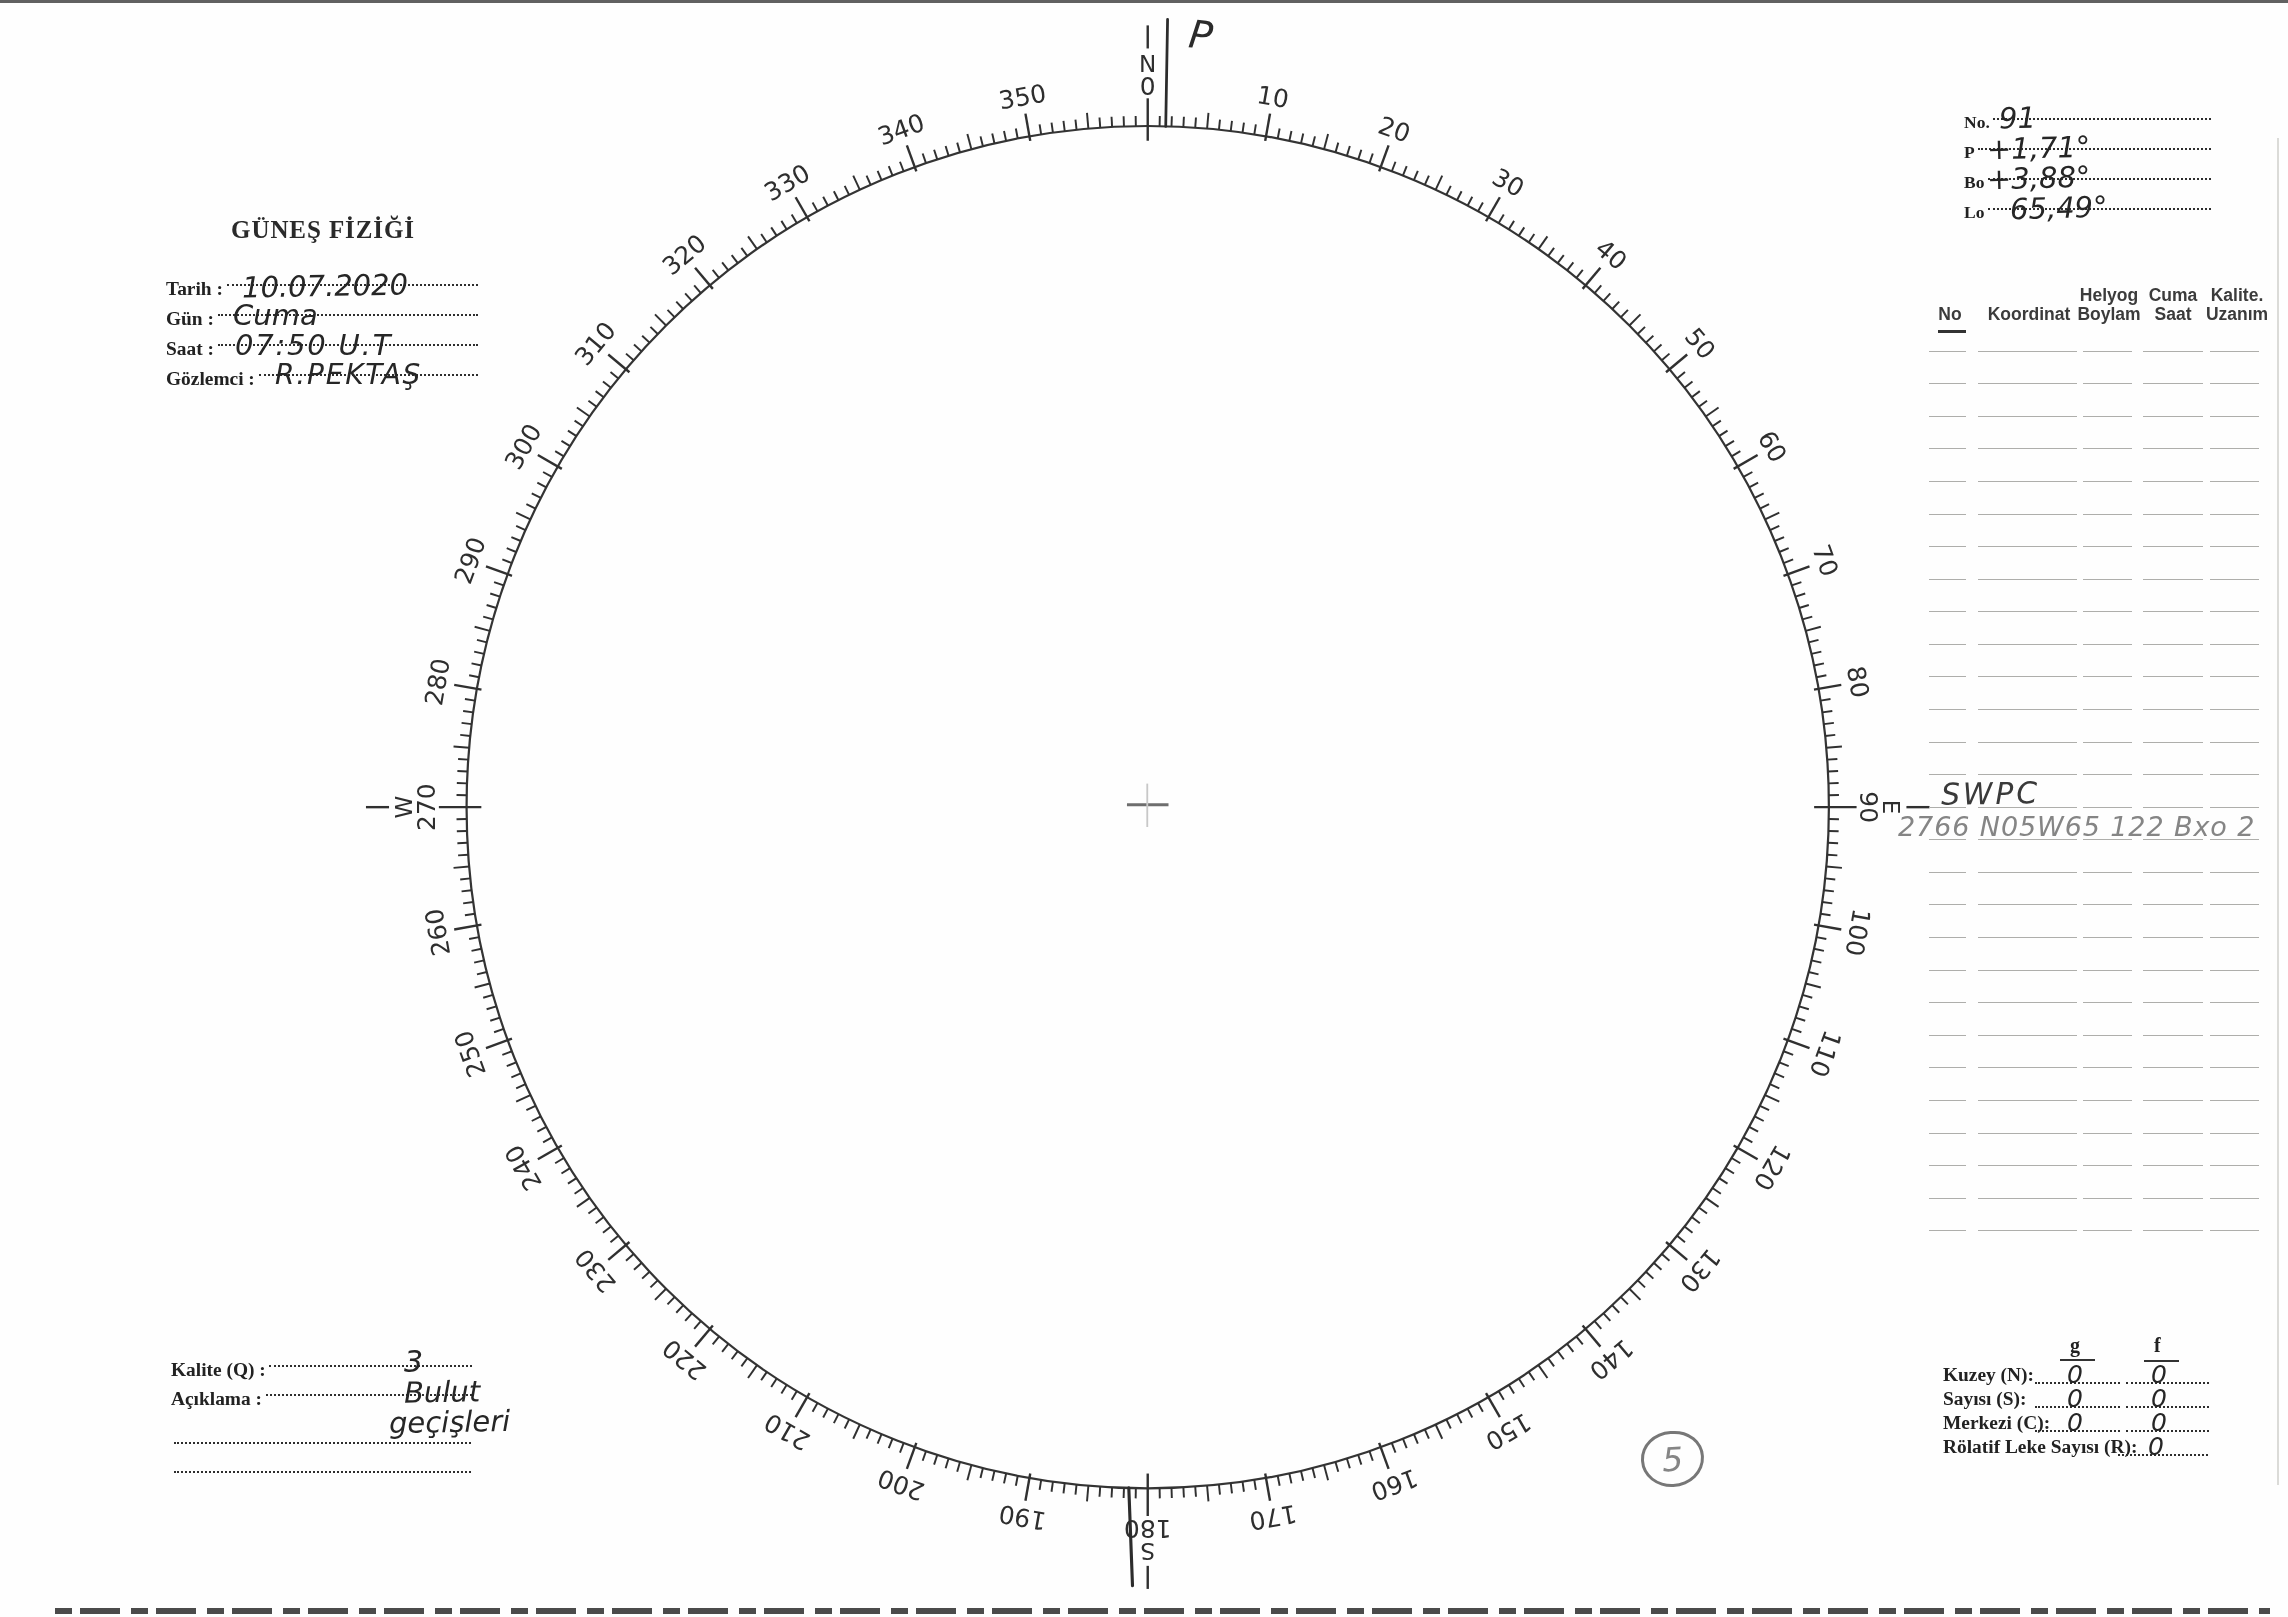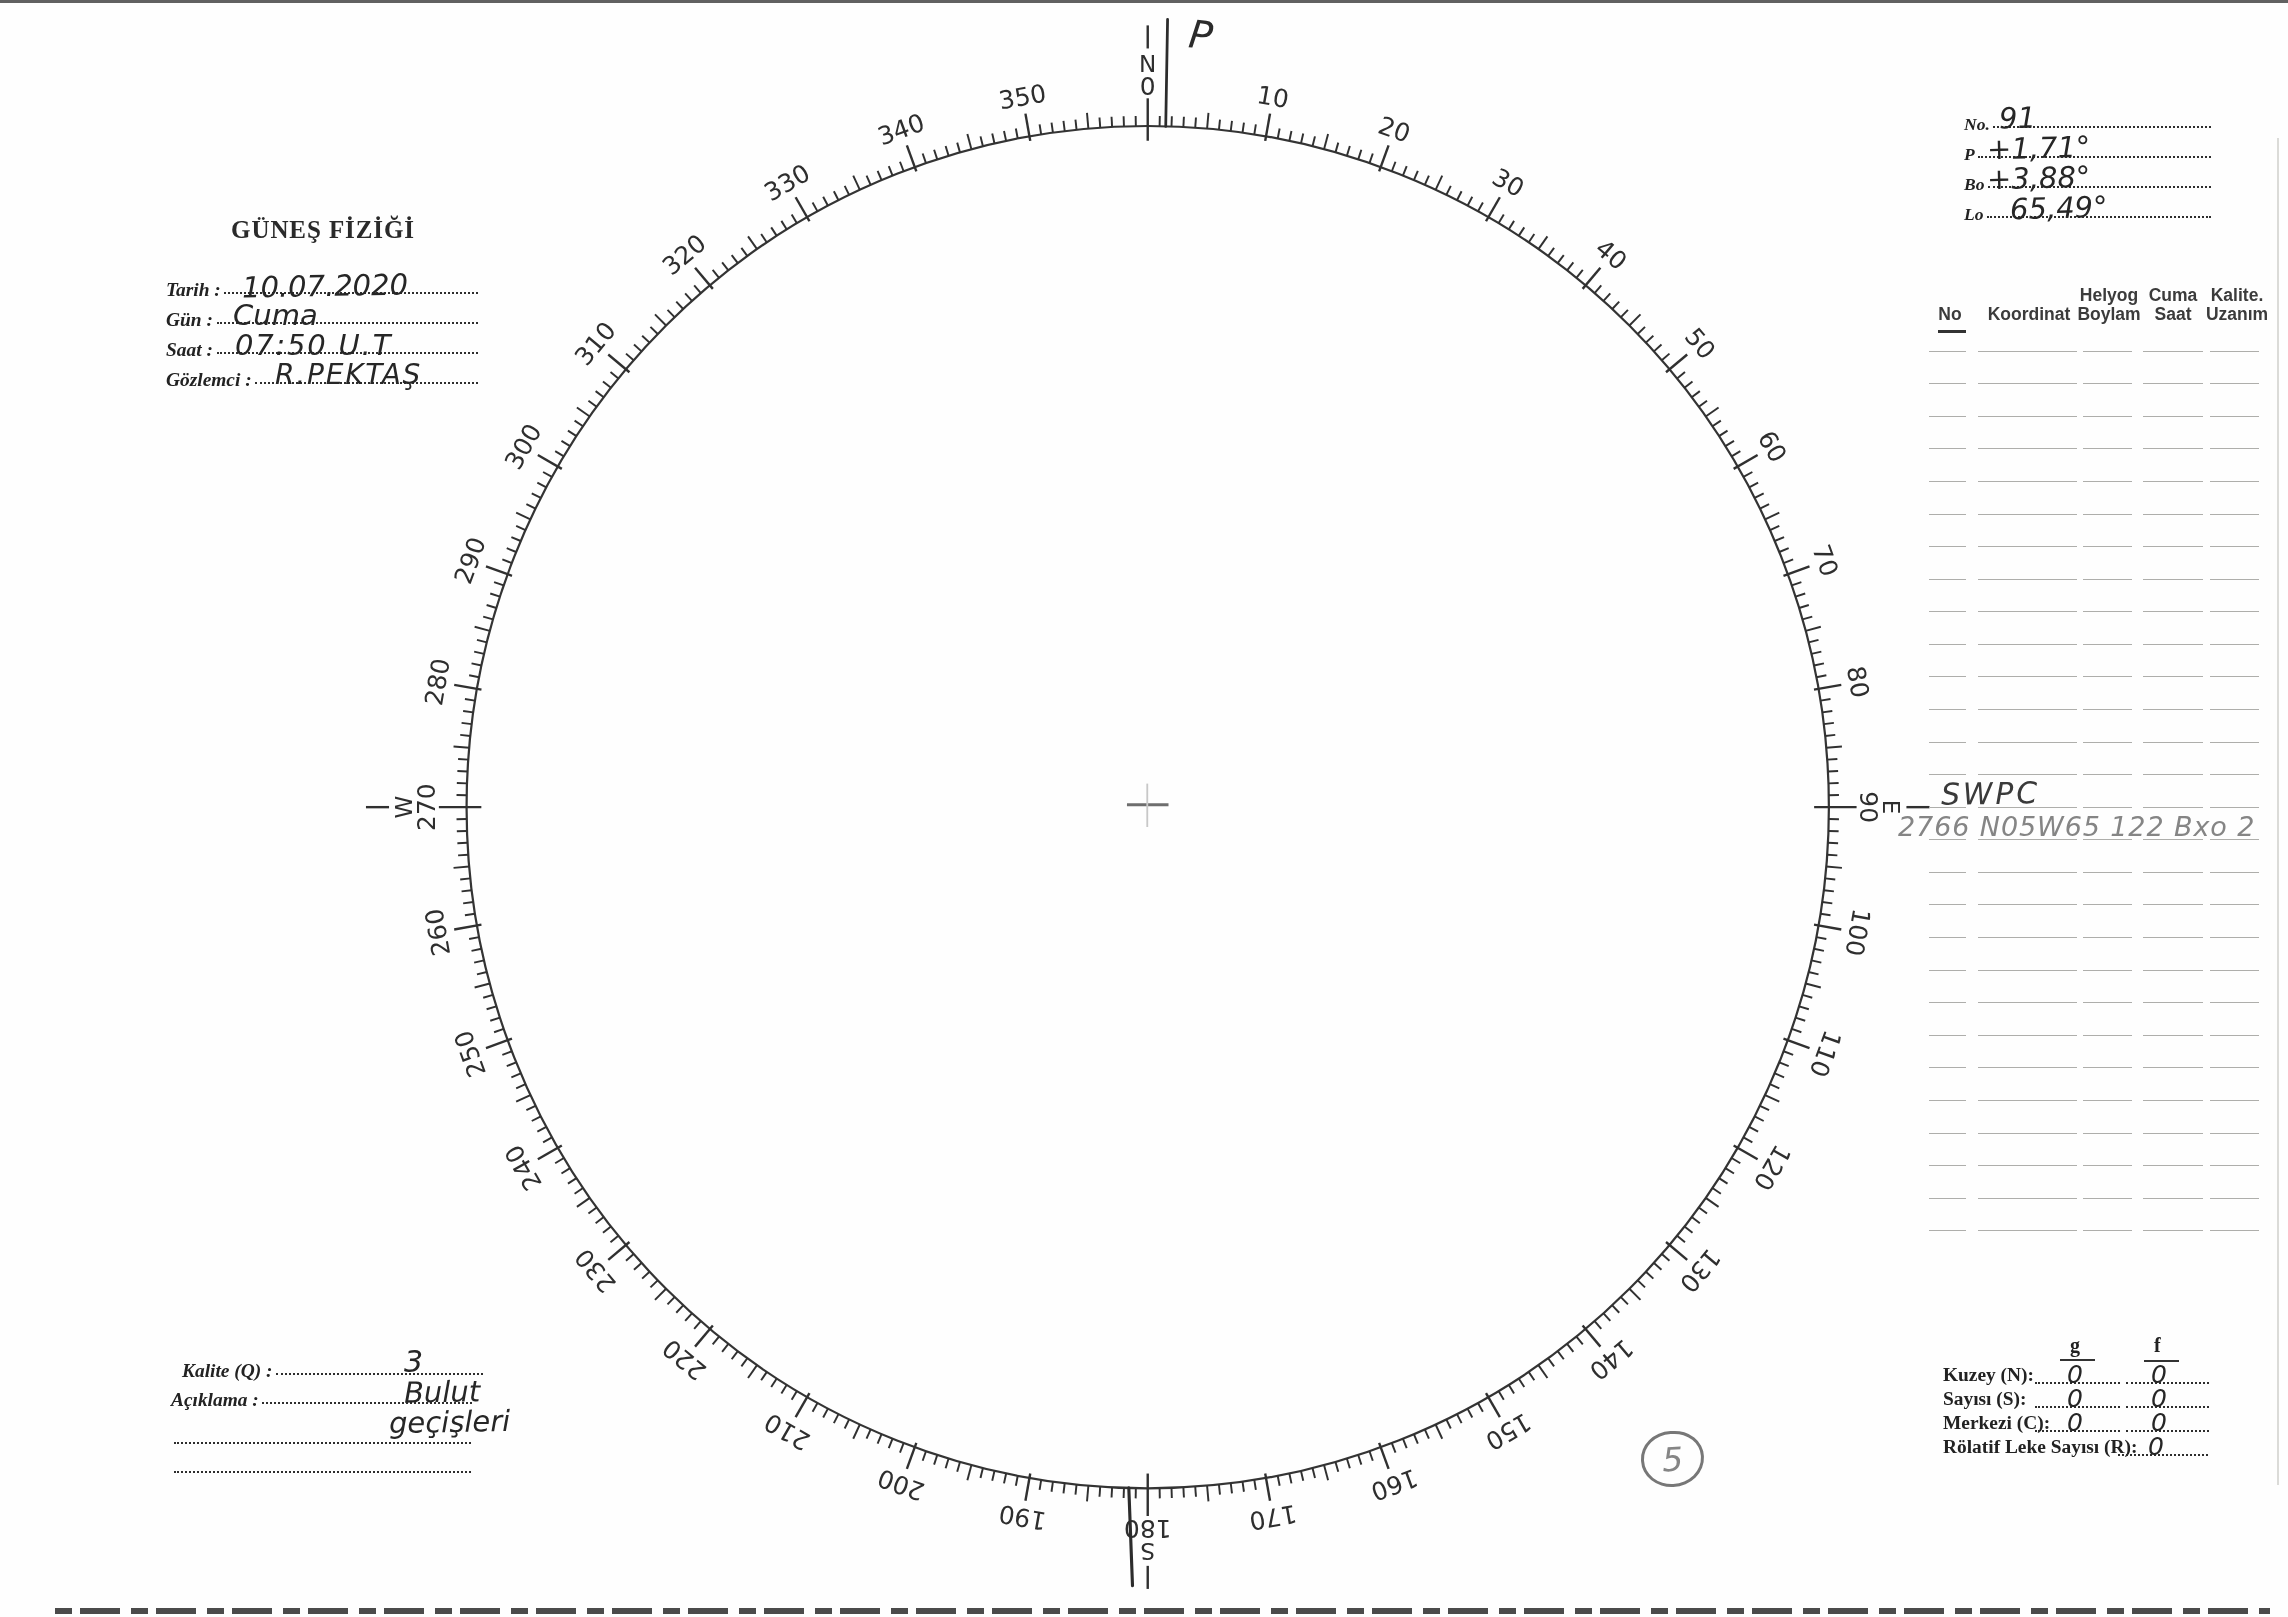--- a/index.html
+++ b/index.html
@@ -9,21 +9,21 @@
 
   
   .inst{left:120px;top:81px;width:406px;text-align:center;font-weight:bold;color:#2a2a2a;}
   .inst .l1,.inst .l2{font-size:21px;letter-spacing:0.5px;line-height:28px;}
   .inst .lve{font-size:16.6px;line-height:24px;}
   .inst .l4{font-size:19.4px;line-height:28px;letter-spacing:0.3px;}
   .form-title{left:120px;top:216px;width:406px;text-align:center;font-weight:bold;
               font-size:25px;letter-spacing:0.9px;color:#2a2a2a;}
 
   
-  .fieldrow{position:absolute;display:flex;align-items:center;font-style:italic;}
+  .fieldrow{position:absolute;display:flex;align-items:flex-start;}
   .flabel{font-weight:bold;font-size:19.4px;white-space:nowrap;color:#222;}
   .dots{flex:1;border-bottom:2.4px dotted #2d2d2d;height:5.5px;margin-left:3.7px;}
   .dotline{position:absolute;border-bottom:2.4px dotted #2d2d2d;height:0;}
 
   
   .hw{font-family:"DejaVu Sans",sans-serif;font-style:italic;color:#262626;white-space:nowrap;}
   .ink{color:#262626;}
   .pencil{color:#858585;}
 
   
@@ -489,21 +489,21 @@
   </div>
   <div class="fieldrow" style="left:166px;top:368px;width:312px;height:24px">
     <span class="flabel">Gözlemci :</span>
     <span class="dots"></span>
   </div>
   <span class="abs hw" style="left:242px;top:269px;font-size:29px;transform:rotate(-1deg)">10.07.2020</span>
   <span class="abs hw" style="left:233px;top:298px;font-size:29px">Cuma</span>
   <span class="abs hw" style="left:235px;top:328px;font-size:29px;letter-spacing:1.8px">07:50 U.T</span>
   <span class="abs hw" style="left:275px;top:358px;font-size:28px;letter-spacing:1.8px">R.PEKTAŞ</span>
 
-  <div class="fieldrow" style="left:182px;top:1359px;width:301px;height:24px">
+  <div class="fieldrow" style="left:171px;top:1359px;width:301px;height:24px">
     <span class="flabel">Kalite (Q) :</span>
     <span class="dots"></span>
   </div>
   <div class="fieldrow" style="left:171px;top:1388px;width:301px;height:24px">
     <span class="flabel">Açıklama :</span>
     <span class="dots"></span>
   </div>
   <div class="dotline" style="left:174px;top:1442px;width:297px"></div>
   <div class="dotline" style="left:174px;top:1471px;width:297px"></div>
   <span class="abs hw" style="left:404px;top:1344px;font-size:30px">3</span>

